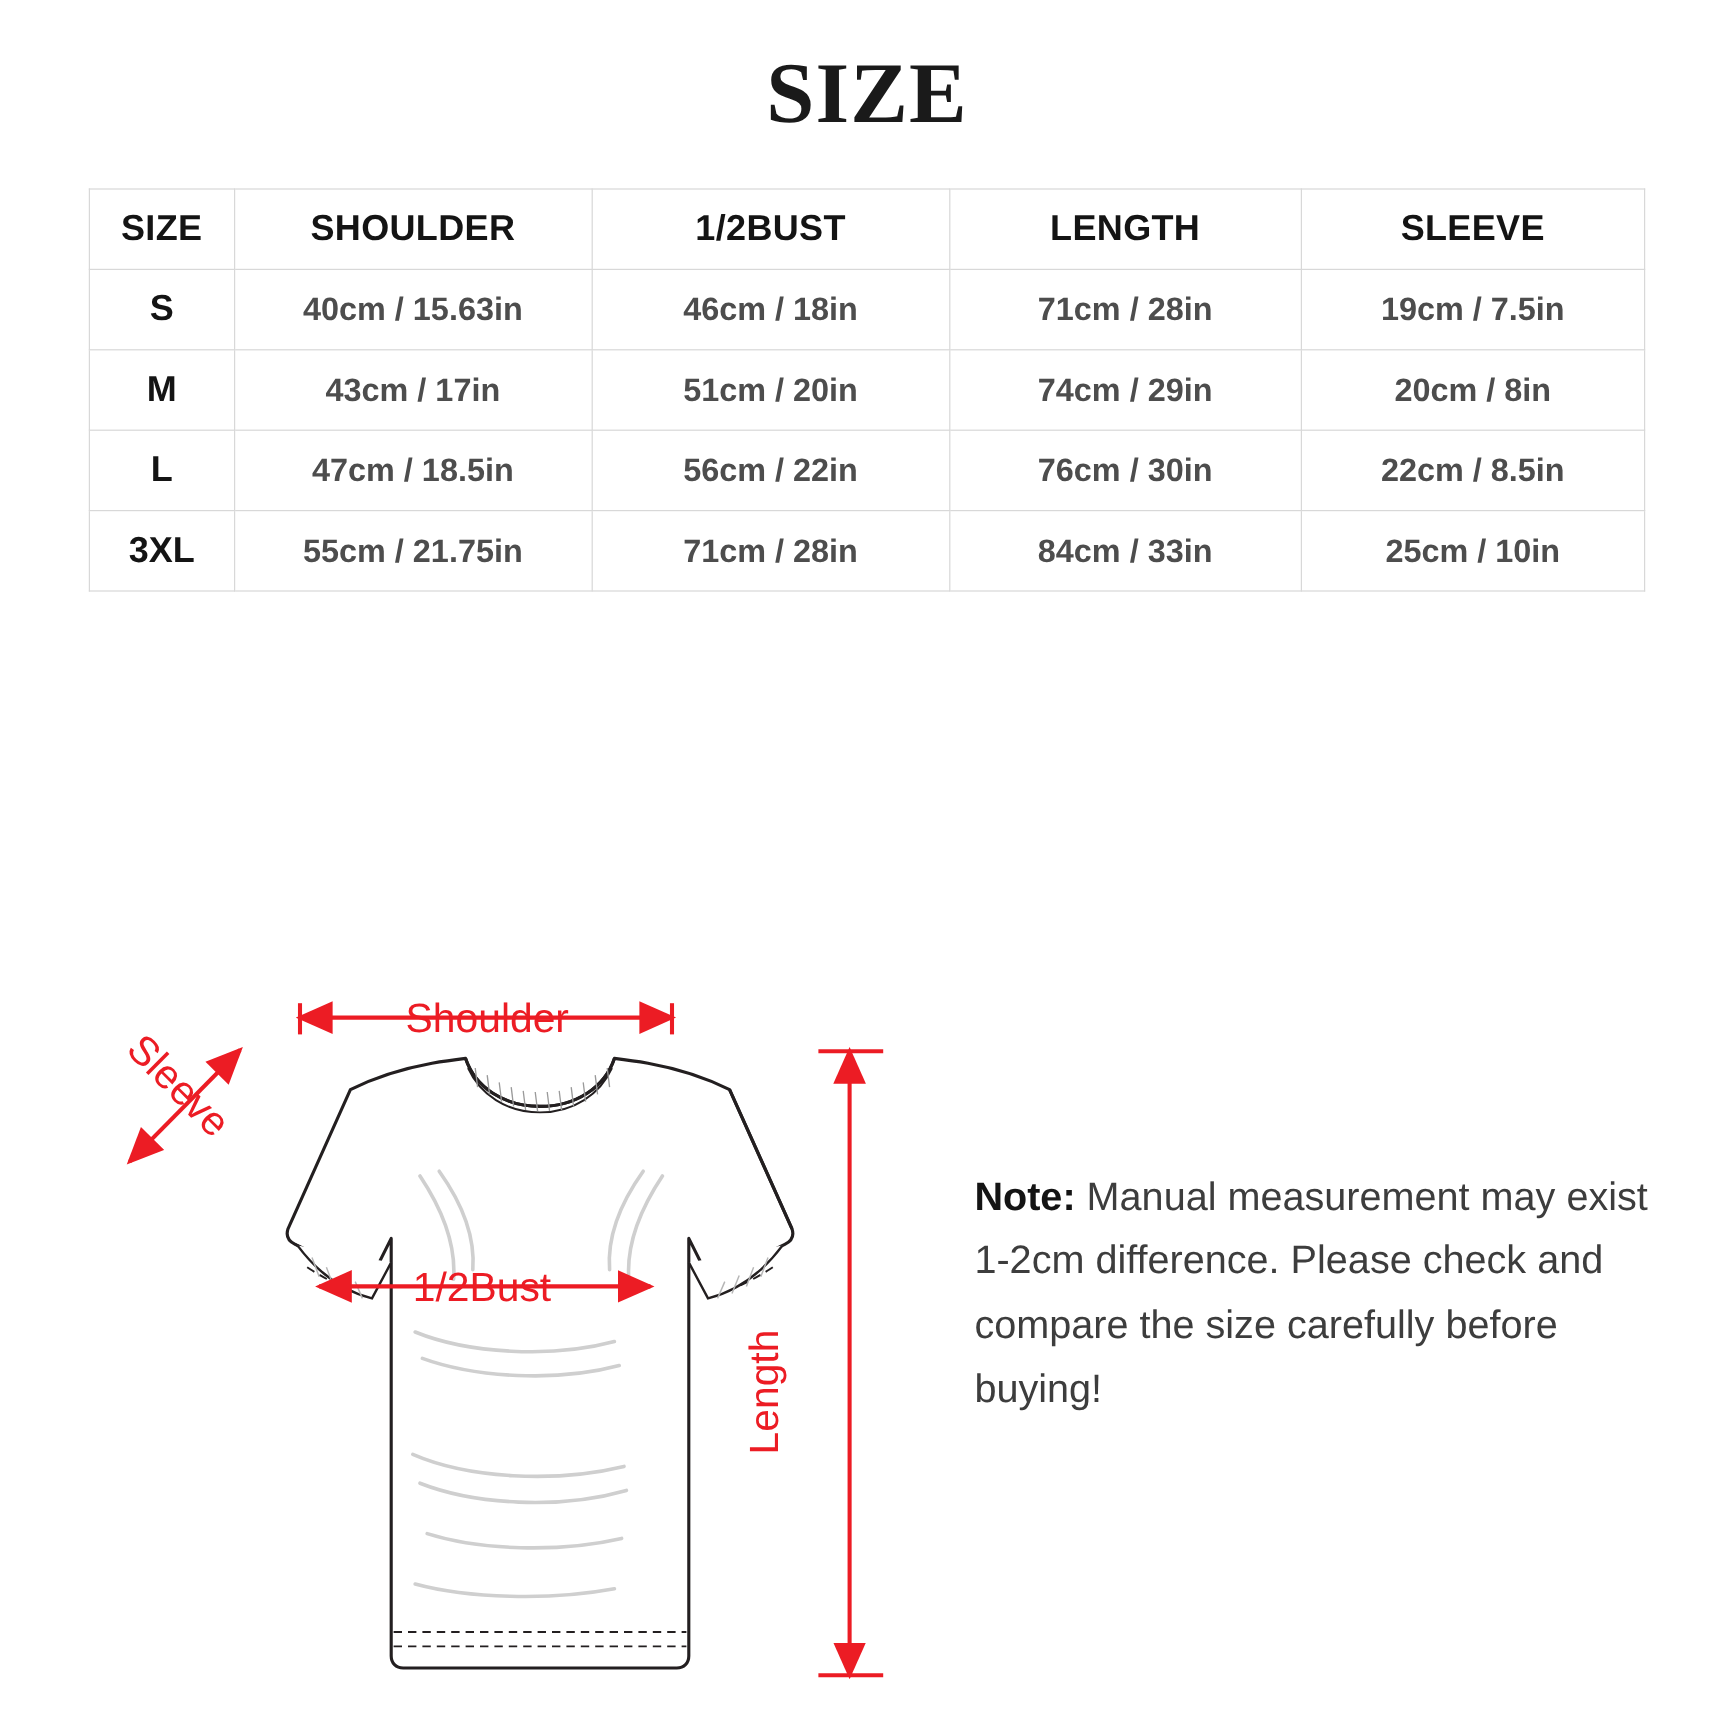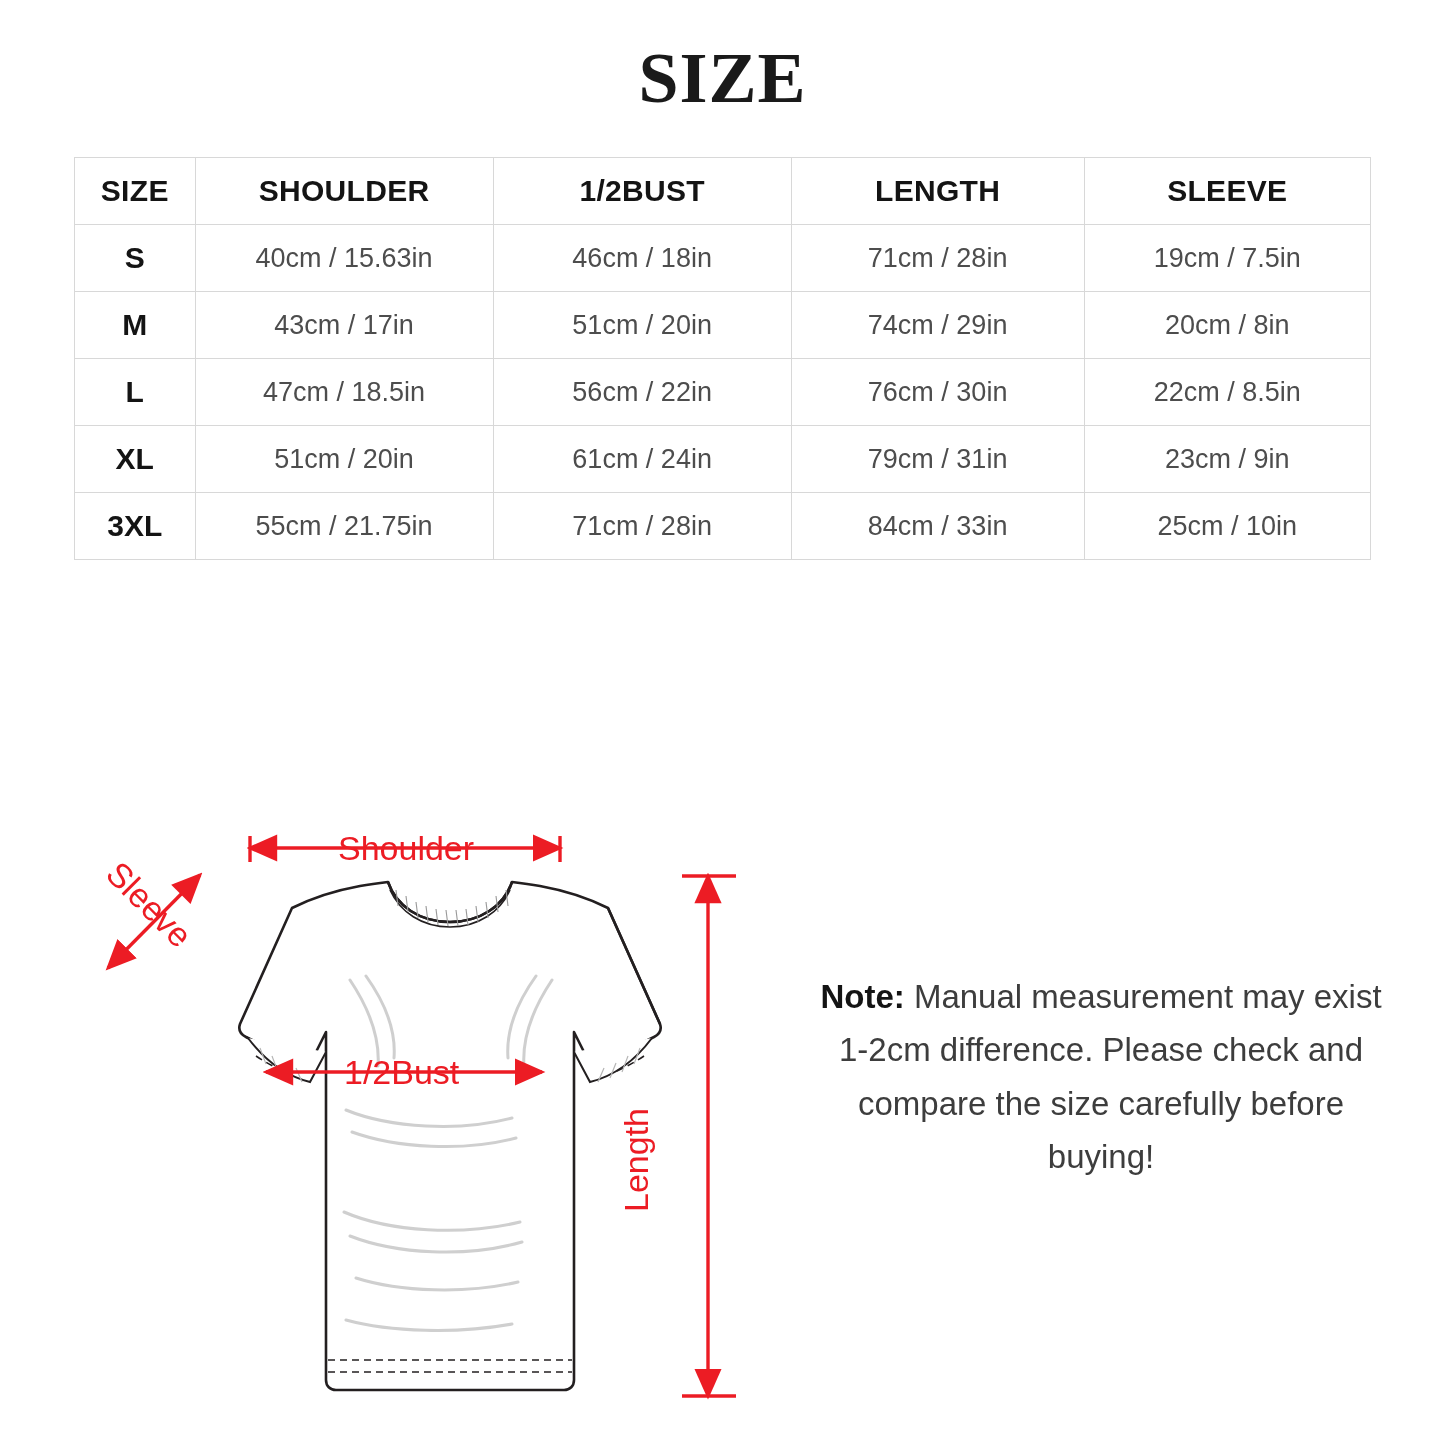--- a/index.html
+++ b/index.html
@@ -52,21 +52,21 @@
     color: #141414;
     letter-spacing: 0.3px;
   }
   table.size-table td.size-col {
     font-size: 30px;
     font-weight: 700;
     color: #141414;
   }
   table.size-table td.val {
     font-size: 27px;
-    font-weight: 400;
+    font-weight: 700;
     color: #4d4d4d;
   }
   col.c-size  { width: 9.3%; }
   col.c-sh    { width: 23.0%; }
   col.c-bust  { width: 23.0%; }
   col.c-len   { width: 22.6%; }
   col.c-slv   { width: 22.1%; }
 
   
   .illus {
@@ -84,21 +84,20 @@
 
   
   .note {
     position: absolute;
     left: 812px;
     top: 200px;
     width: 578px;
     font-size: 33px;
     line-height: 1.62;
     color: #3d3d3d;
-    text-align: center;
   }
   .note b {
     color: #141414;
     font-weight: 700;
   }
 </style>
 </head>
 <body>
 
 <div class="title">SIZE</div>
@@ -135,27 +134,20 @@
         <td class="val">51cm / 20in</td>
         <td class="val">74cm / 29in</td>
         <td class="val">20cm / 8in</td>
       </tr>
       <tr>
         <td class="size-col">L</td>
         <td class="val">47cm / 18.5in</td>
         <td class="val">56cm / 22in</td>
         <td class="val">76cm / 30in</td>
         <td class="val">22cm / 8.5in</td>
-      </tr>
-      <tr>
-        <td class="size-col">XL</td>
-        <td class="val">51cm / 20in</td>
-        <td class="val">61cm / 24in</td>
-        <td class="val">79cm / 31in</td>
-        <td class="val">23cm / 9in</td>
       </tr>
       <tr>
         <td class="size-col">3XL</td>
         <td class="val">55cm / 21.75in</td>
         <td class="val">71cm / 28in</td>
         <td class="val">84cm / 33in</td>
         <td class="val">25cm / 10in</td>
       </tr>
     </tbody>
   </table>

